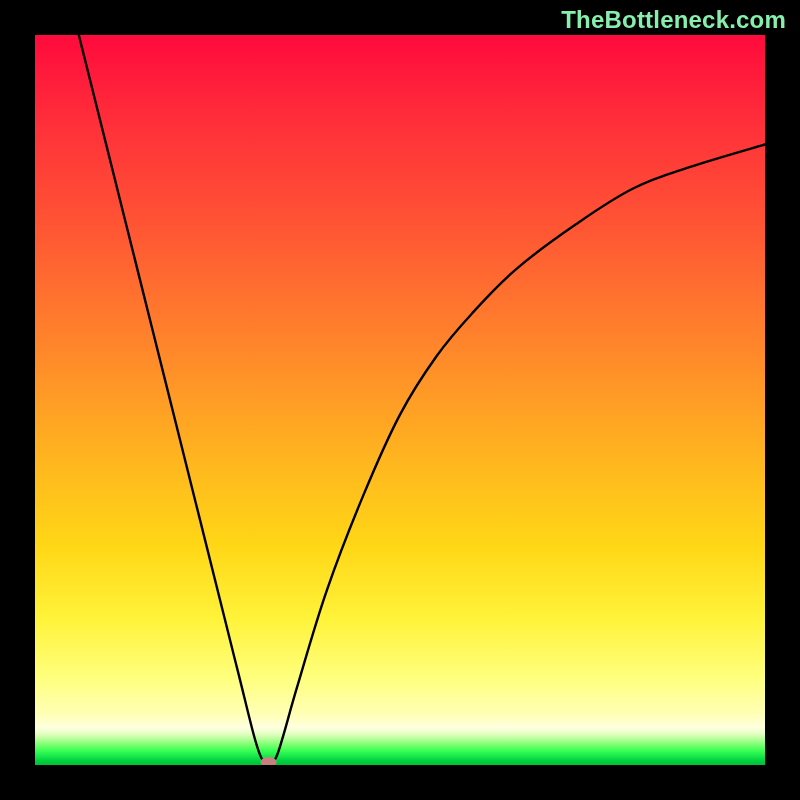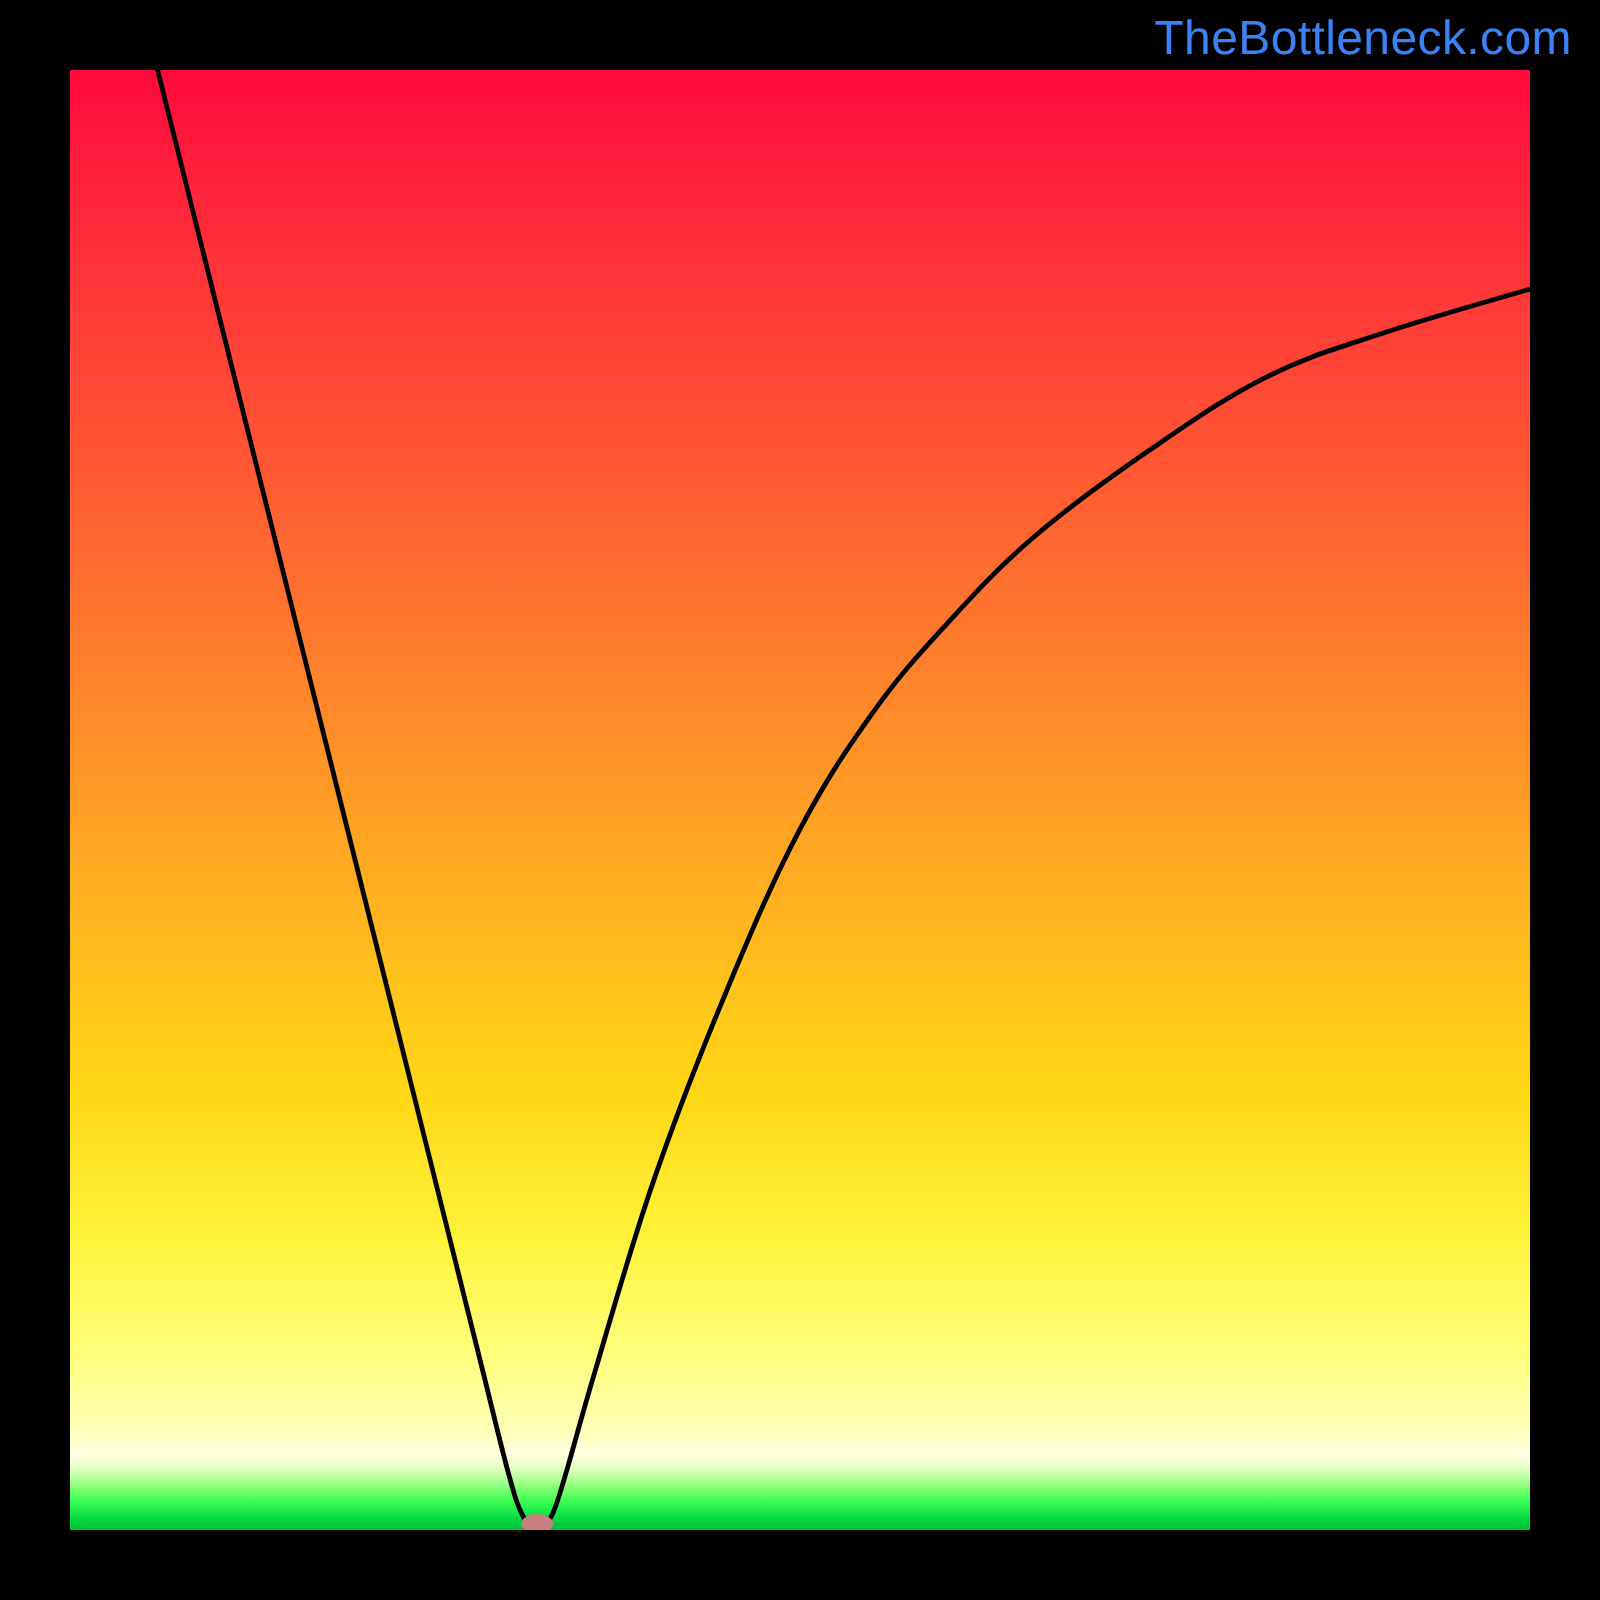--- a/index.html
+++ b/index.html
@@ -14,23 +14,23 @@
   .frame {
     position: relative;
     width: 800px;
     height: 800px;
     background: #000;
   }
   .watermark {
     position: absolute;
     top: 6px;
     right: 14px;
-    color: #3b82f6;
+    color: #86efac;
     font-size: 24px;
-    font-weight: 400;
+    font-weight: 700;
     letter-spacing: 0.2px;
     z-index: 10;
   }
   .plot-area {
     position: absolute;
     left: 35px;
     top: 35px;
     width: 730px;
     height: 730px;
     overflow: hidden;

